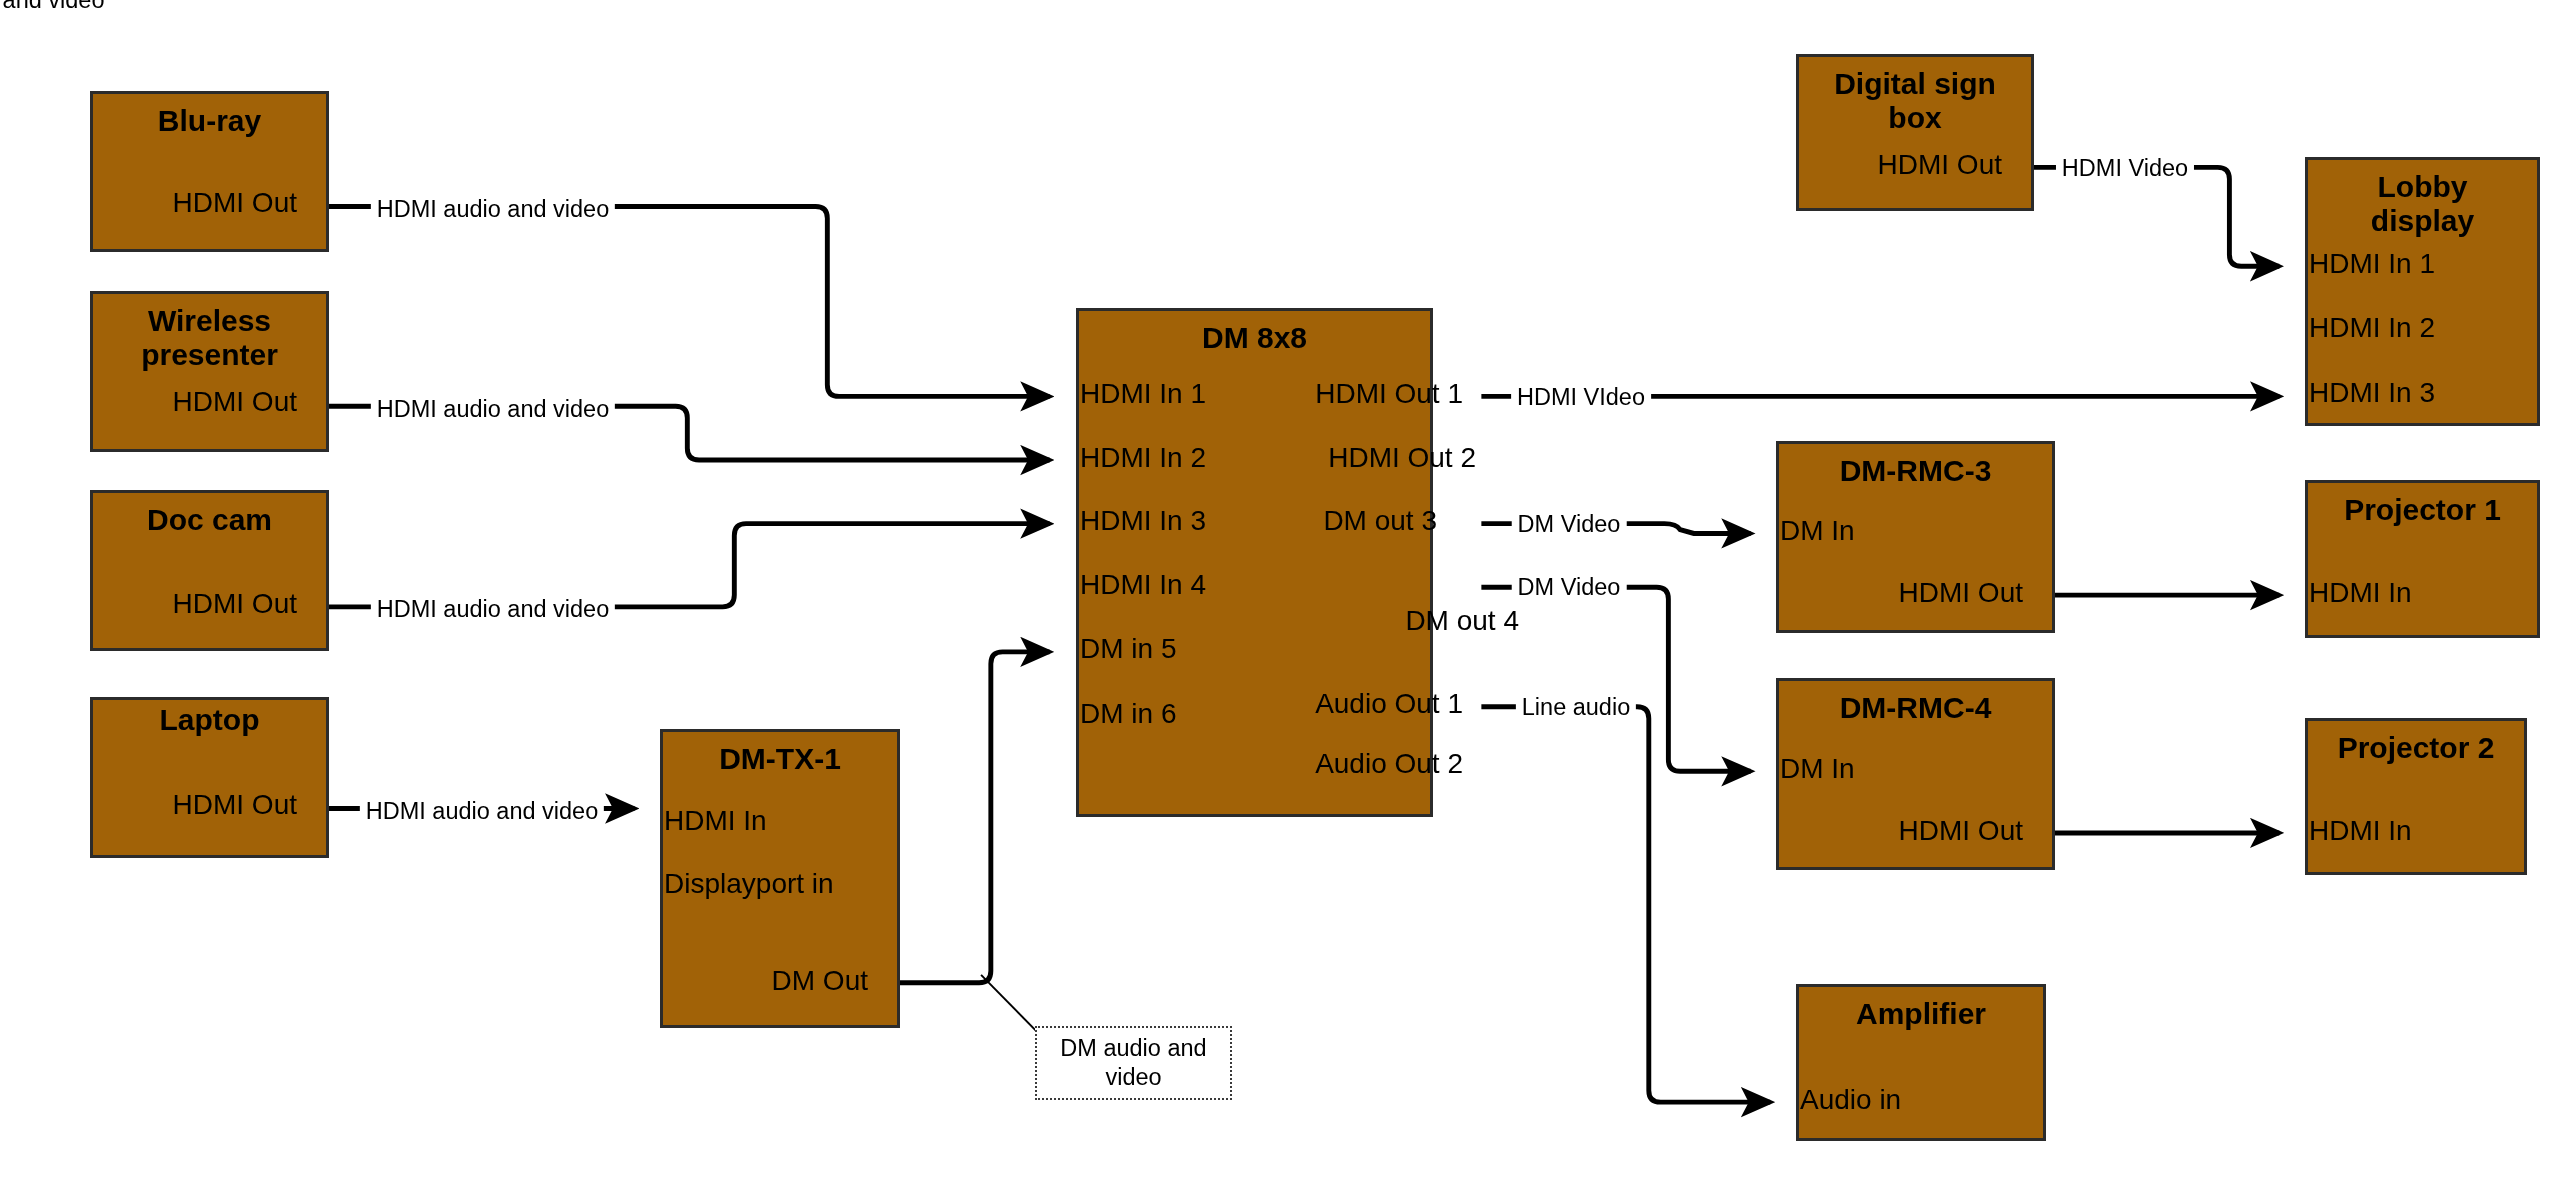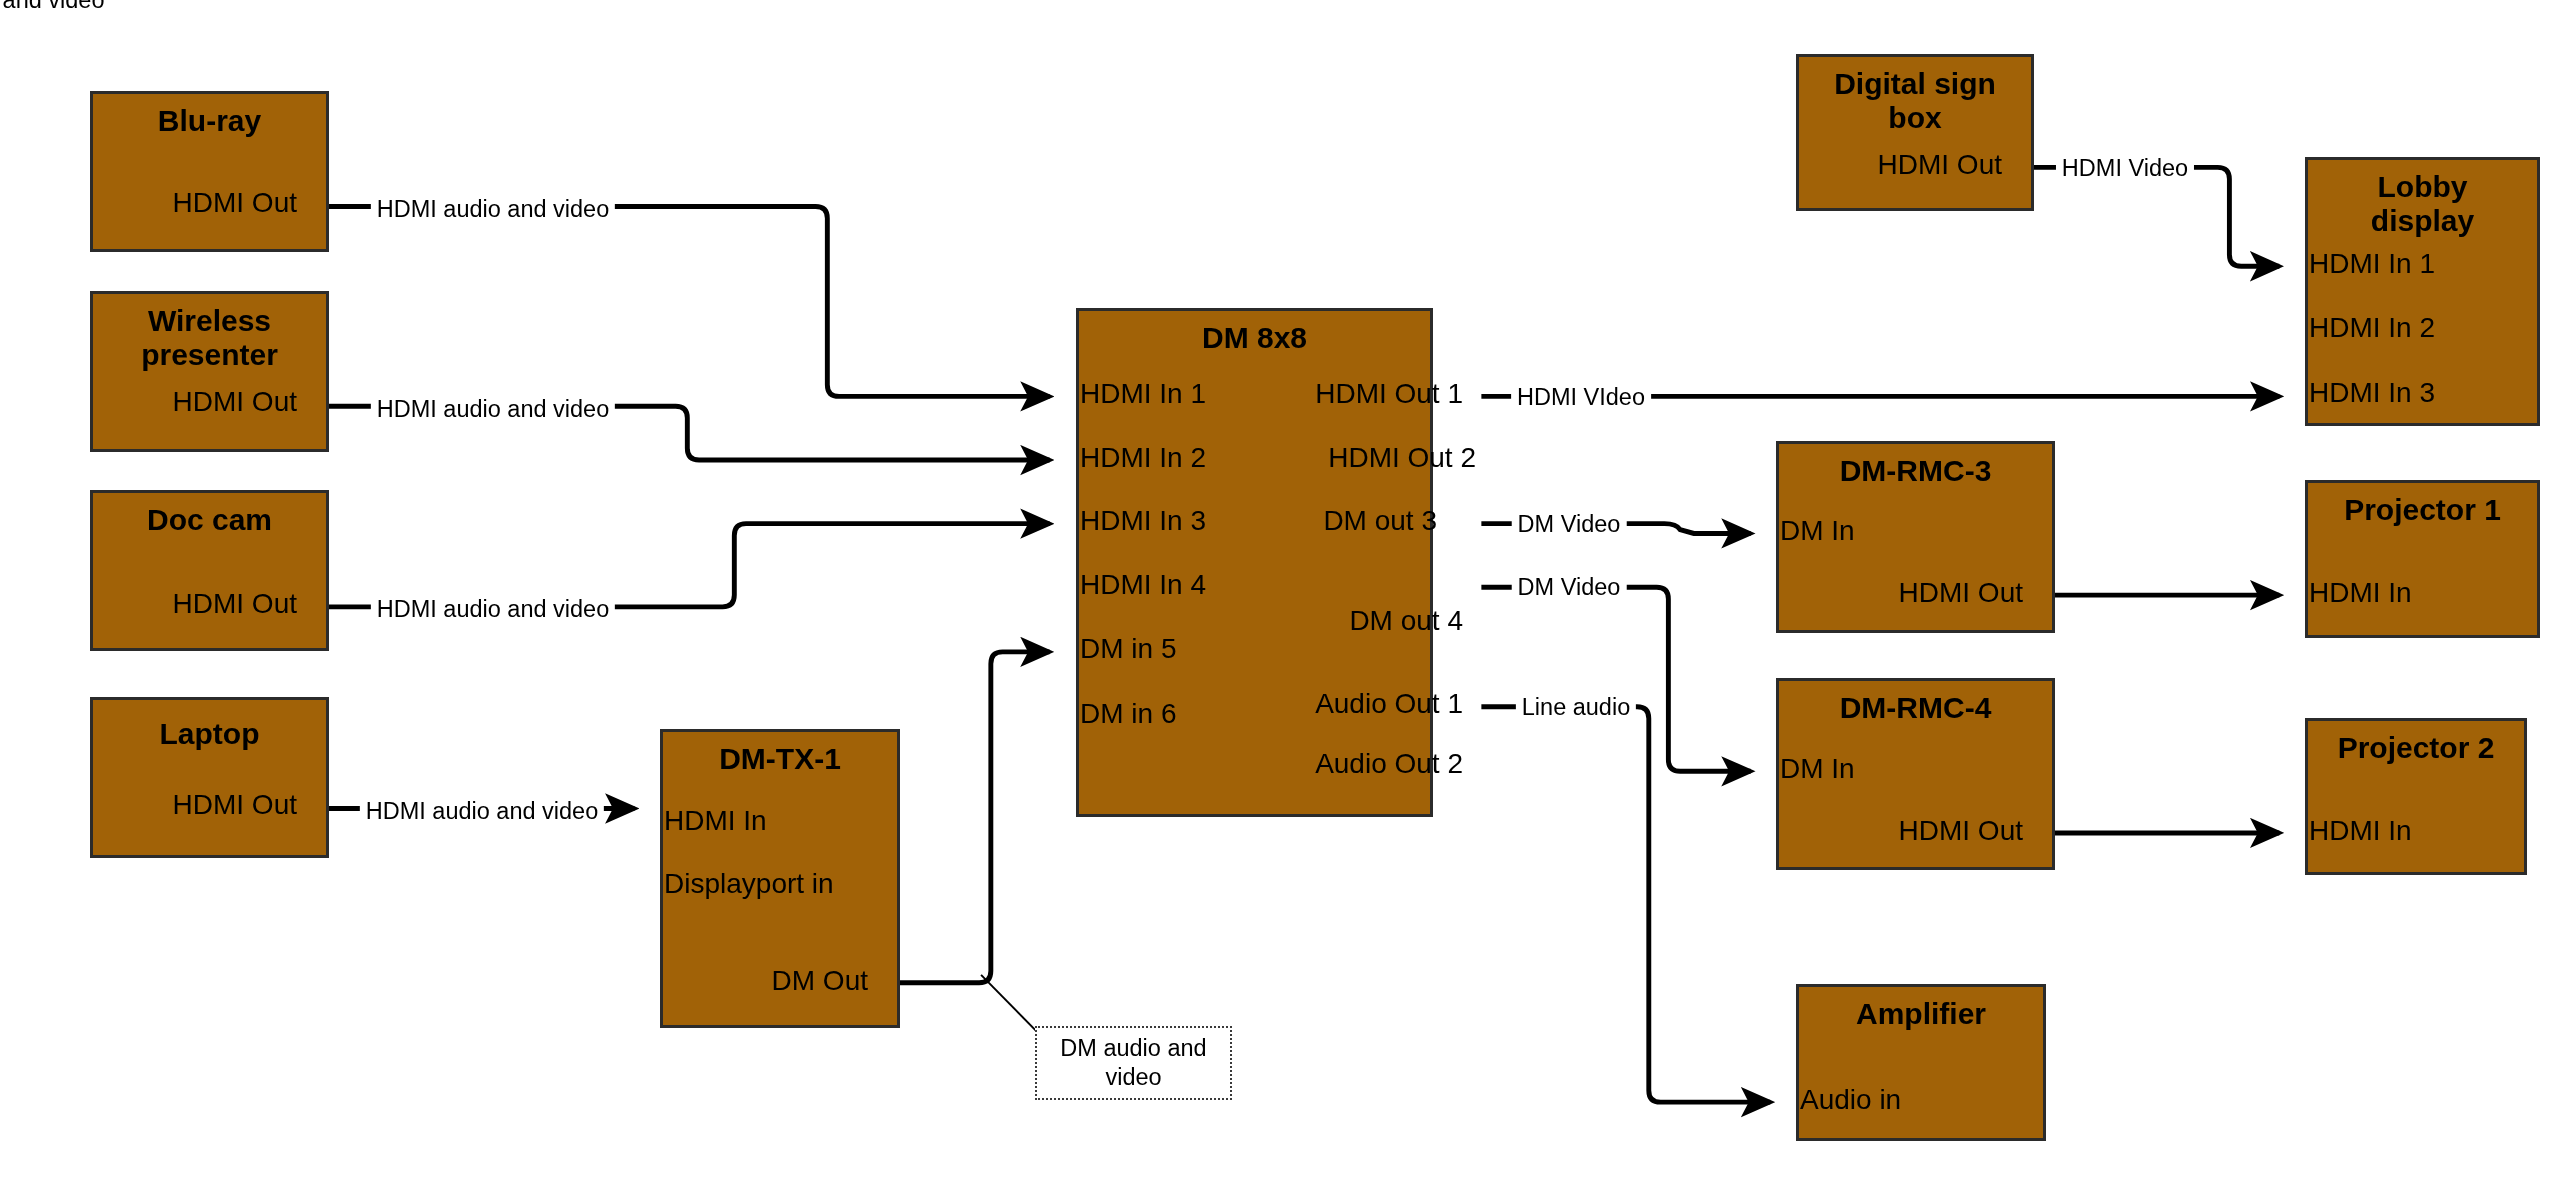--- a/index.html
+++ b/index.html
@@ -116,42 +116,42 @@
       <div class="dev-box" style="left: 76px; top: 291px; width: 239px; height: 161px;">
         <div class="dev-title" style="top: 9.8px;">Wireless
 presenter</div>
       </div>
       <div class="port right" style="top: 386px; left: 76px; width: 221px;">HDMI Out</div>
       <div class="dev-box" style="left: 76px; top: 490px; width: 239px; height: 161px;">
         <div class="dev-title" style="top: 9.8px;">Doc cam</div>
       </div>
       <div class="port right" style="top: 588px; left: 76px; width: 221px;">HDMI Out</div>
       <div class="dev-box" style="left: 76px; top: 697px; width: 239px; height: 161px;">
-        <div class="dev-title" style="top: 17px;">Laptop</div>
+        <div class="dev-title" style="top: 3px;">Laptop</div>
       </div>
       <div class="port right" style="top: 789px; left: 76px; width: 221px;">HDMI Out</div>
       <div class="dev-box" style="left: 646px; top: 729px; width: 240px; height: 299px;">
         <div class="dev-title" style="top: 9.8px;">DM-TX-1</div>
       </div>
       <div class="port left" style="top: 805px; left: 664px;">HDMI In</div>
       <div class="port left" style="top: 868px; left: 664px;">Displayport in</div>
       <div class="port right" style="top: 965px; left: 646px; width: 222px;">DM Out</div>
       <div class="dev-box" style="left: 1062px; top: 308px; width: 357px; height: 509px;">
         <div class="dev-title" style="top: 9.8px;">DM 8x8</div>
       </div>
       <div class="port left" style="top: 378px; left: 1080px;">HDMI In 1</div>
       <div class="port left" style="top: 442px; left: 1080px;">HDMI In 2</div>
       <div class="port left" style="top: 505px; left: 1080px;">HDMI In 3</div>
       <div class="port left" style="top: 569px; left: 1080px;">HDMI In 4</div>
       <div class="port left" style="top: 633px; left: 1080px;">DM in 5</div>
       <div class="port left" style="top: 698px; left: 1080px;">DM in 6</div>
       <div class="port right" style="top: 378px; left: 1062px; width: 401px;">HDMI Out 1</div>
       <div class="port right" style="top: 442px; left: 1062px; width: 401px; margin-left: 13px;">HDMI Out 2</div>
       <div class="port right" style="top: 505px; left: 1036px; width: 401px;">DM out 3</div>
-      <div class="port right" style="top: 569px; left: 1062px; width: 401px; margin-top: 36px;">DM out 4</div>
+      <div class="port right" style="top: 569px; left: 1118px; width: 401px; margin-top: 36px;">DM out 4</div>
       <div class="port right" style="top: 688px; left: 1062px; width: 401px;">Audio Out 1</div>
       <div class="port right" style="top: 748px; left: 1062px; width: 401px;">Audio Out 2</div>
       <div class="dev-box" style="left: 1782px; top: 54px; width: 238px; height: 157px;">
         <div class="dev-title" style="top: 9.8px;">Digital sign
 box</div>
       </div>
       <div class="port right" style="top: 149px; left: 1782px; width: 220px;">HDMI Out</div>
       <div class="dev-box" style="left: 1762px; top: 441px; width: 279px; height: 192px;">
         <div class="dev-title" style="top: 9.8px;">DM-RMC-3</div>
       </div>

